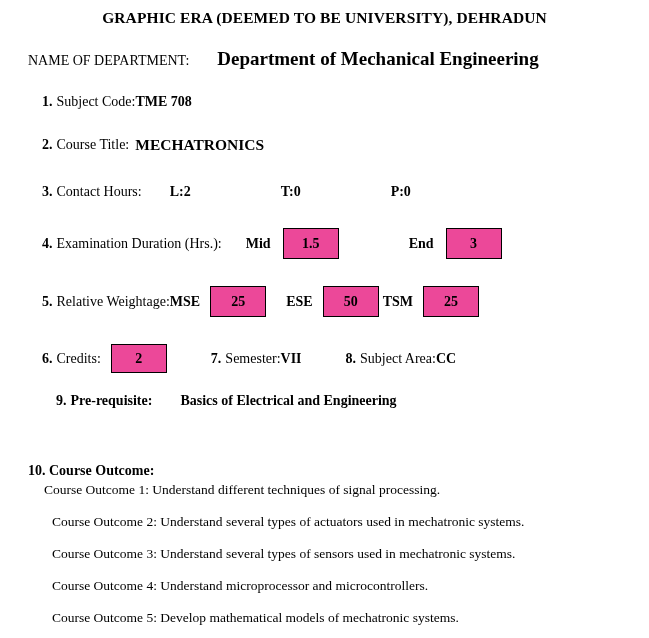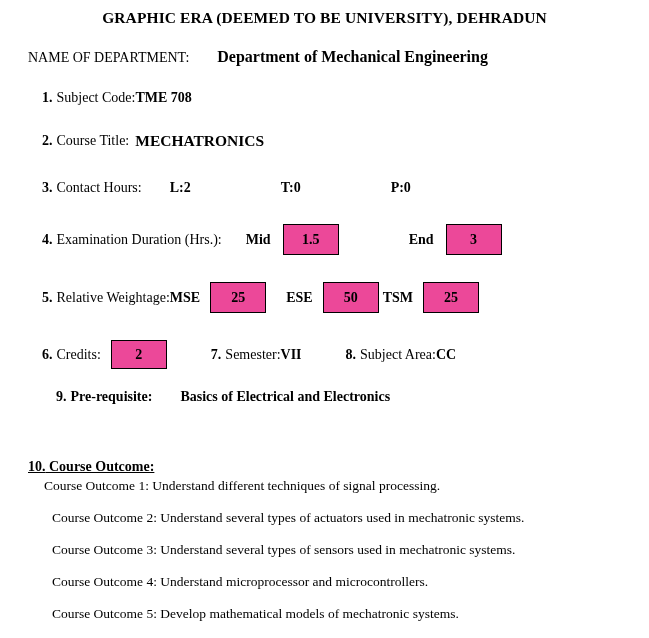--- a/index.html
+++ b/index.html
@@ -33,21 +33,21 @@
     display: flex;
     align-items: baseline;
     margin-top: 21px;
     padding-left: 28px;
   }
   .dept-label {
     font-size: 14px;
   }
   .dept-value {
     font-weight: bold;
-    font-size: 16px;
+    font-size: 19px;
     margin-left: 28px;
   }
   .row {
     display: flex;
     align-items: center;
     padding-left: 42px;
     font-size: 14px;
   }
   .num {
     font-weight: bold;
@@ -105,21 +105,20 @@
   .sp-ese { margin-left: 20px; }
   .sp-tsm { margin-left: 4px; }
   .sp-sem { margin-left: 44px; }
   .sp-area { margin-left: 44px; }
 
   .outcome-head {
     font-weight: bold;
     font-size: 14px;
     margin-top: 54px;
     padding-left: 28px;
-    text-decoration: underline;
   }
   .outcome {
     font-size: 13.5px;
     padding-left: 44px;
     margin-top: 9px;
   }
   .outcome.first { margin-top: 3px; }
   .outcome.spaced { margin-top: 16px; margin-left: 8px; }
 </style>
 </head>
@@ -185,21 +184,21 @@
     <span class="lbl">Semester:</span>
     <span class="val-bold">VII</span>
     <span class="num sp-area">8.</span>
     <span class="lbl">Subject Area:</span>
     <span class="val-bold">CC</span>
   </div>
 
   <div class="row r-prereq">
     <span class="num">9.</span>
     <span class="lbl" style="font-weight:bold">Pre-requisite:</span>
-    <span class="val-bold" style="margin-left:28px">Basics of Electrical and Electronics</span>
+    <span class="val-bold" style="margin-left:28px">Basics of Electrical and Engineering</span>
   </div>
 
   <div class="outcome-head">
     <span>10.</span>
     <span>Course Outcome:</span>
   </div>
 
   <div class="outcome first">Course Outcome 1: Understand different techniques of signal processing.</div>
   <div class="outcome spaced">Course Outcome 2: Understand several types of actuators used in mechatronic systems.</div>
   <div class="outcome spaced">Course Outcome 3: Understand several types of sensors used in mechatronic systems.</div>

